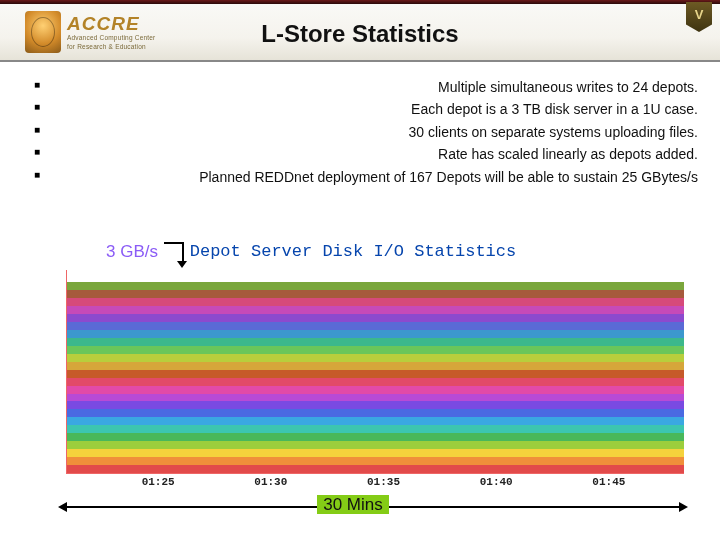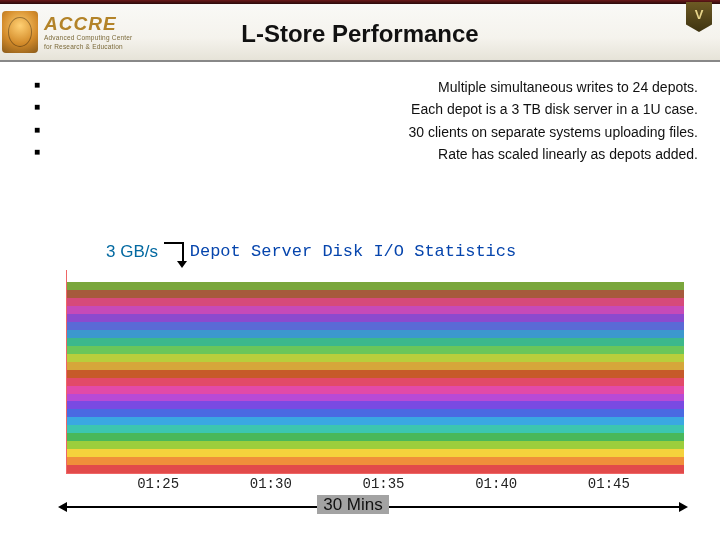--- a/index.html
+++ b/index.html
@@ -20,21 +20,21 @@
     background: linear-gradient(to bottom, #f9f9f6 0%, #f5f3ed 60%, #e6e3d8 100%);
     border-bottom: 2px solid #888;
     height: 56px;
     position: relative;
     display: flex;
     align-items: center;
   }
   .logo-box {
     display: flex;
     align-items: center;
-    padding: 4px 2px;
+    padding: 4px 25px;
   }
   .logo-mark {
     width: 36px;
     height: 42px;
     background: radial-gradient(circle at 50% 35%, #ffd073 0%, #d38b2a 55%, #8a5a18 100%);
     border-radius: 4px;
     margin-right: 6px;
     position: relative;
   }
   .logo-mark::after {
@@ -124,21 +124,21 @@
     font-size: 17px;
     text-align: center;
     margin-bottom: 2px;
   }
   .callout-3gbs {
     position: absolute;
     left: 90px;
     top: 0px;
     font-size: 17px;
     font-weight: 400;
-    color: #0369a1;
+    color: #8b5cf6;
     z-index: 5;
     display: flex;
     align-items: center;
     gap: 6px;
   }
   .arrow-down {
     display: inline-block;
     width: 18px;
     height: 18px;
     border-top: 2.5px solid #000;
@@ -195,22 +195,23 @@
     color: #222;
     white-space: nowrap;
   }
   .x-ticks {
     position: absolute;
     left: 42px;
     right: 6px;
     bottom: 22px;
     height: 14px;
     font-family: "Courier New", monospace;
-    font-size: 14px;
+    font-size: 11px;
     color: #222;
+    font-weight: bold;
   }
   .x-ticks div {
     position: absolute;
     transform: translateX(-50%);
   }
   .span-line {
     position: absolute;
     left: 44px;
     right: 4px;
     bottom: 4px;
@@ -229,21 +230,21 @@
   .span-label {
     position: absolute;
     left: 0; right: 0;
     bottom: -3px;
     text-align: center;
     font-size: 17px;
     color: #111;
     z-index: 4;
   }
   .span-label span {
-    background: #a3a3a3;
+    background: #84cc16;
     padding: 0 6px;
   }
   .wave-top {
     position: absolute;
     left: 0; right: 0;
     top: 0;
     height: 7%;
     background: #fff;
     clip-path: polygon(0 0,2% 58%,4% 18%,6% 70%,8% 25%,10% 72%,12% 20%,14% 66%,16% 30%,18% 72%,20% 22%,22% 64%,24% 28%,26% 70%,28% 18%,30% 62%,32% 24%,34% 72%,36% 22%,38% 66%,40% 30%,42% 70%,44% 20%,46% 64%,48% 26%,50% 72%,52% 22%,54% 66%,56% 30%,58% 70%,60% 20%,62% 64%,64% 26%,66% 72%,68% 24%,70% 66%,72% 30%,74% 70%,76% 20%,78% 64%,80% 26%,82% 72%,84% 24%,86% 66%,88% 30%,90% 70%,92% 22%,94% 64%,96% 28%,98% 70%,100% 24%,100% 0);
   }
@@ -255,32 +256,33 @@
 
 <div class="header">
   <div class="logo-box">
     <div class="logo-mark"></div>
     <div class="logo-text">
       <div class="logo-name">ACCRE</div>
       <div class="logo-sub">Advanced Computing Center</div>
       <div class="logo-sub">for Research &amp; Education</div>
     </div>
   </div>
-  <div class="title">L-Store Performance</div>
+  <div class="title">L-Store Statistics</div>
   <div class="crest">
       <span>V</span>
     </div>
 </div>
 
 <div class="body">
   <ul class="bullets">
     <li>Multiple simultaneous writes to 24 depots.</li>
     <li>Each depot is a 3 TB disk server in a 1U case.</li>
     <li>30 clients on separate systems uploading files.</li>
     <li>Rate has scaled linearly as depots added.</li>
+    <li>Planned REDDnet deployment of 167 Depots will be able to sustain 25 GBytes/s</li>
   </ul>
 </div>
 
 <div class="chart-wrap">
   <div class="chart-title">Depot Server Disk I/O Statistics</div>
 
   <div class="callout-3gbs">
     <span>3 GB/s</span>
     <span class="arrow-down"></span>
   </div>

